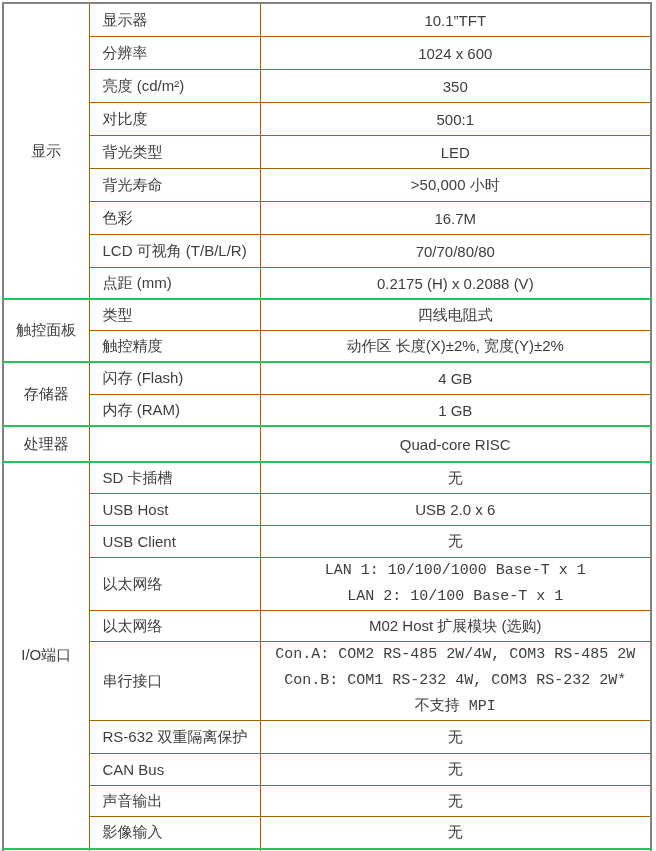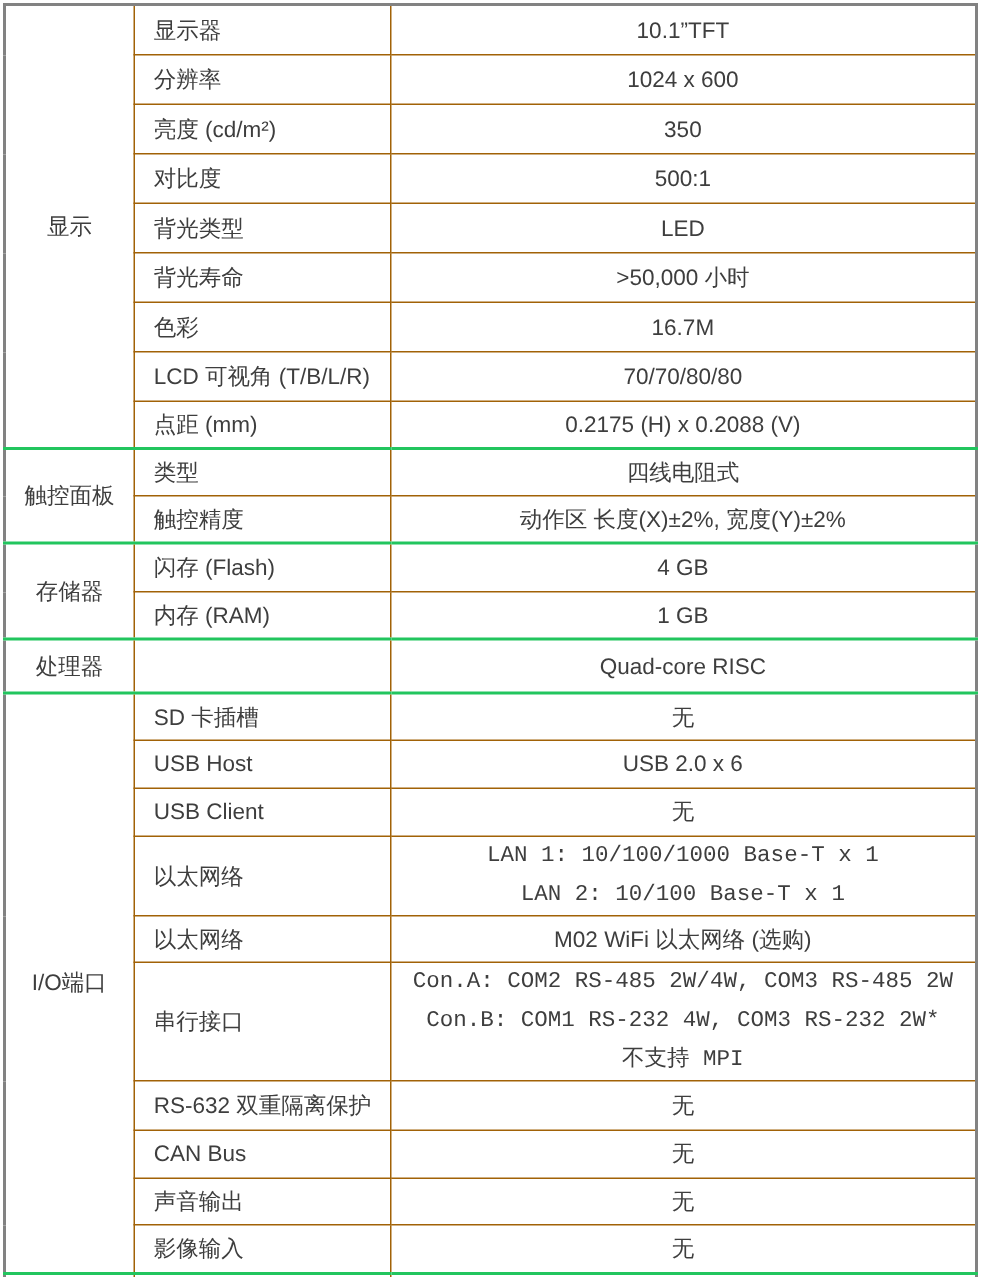--- a/index.html
+++ b/index.html
@@ -141,21 +141,21 @@
     </tr>
     <tr class="r51">
       <td class="lbl">以太网络</td>
       <td class="val">
         <div class="ln">LAN 1: 10/100/1000 Base-T x 1</div>
         <div class="ln">LAN 2: 10/100 Base-T x 1</div>
       </td>
     </tr>
     <tr class="r30">
       <td class="lbl">以太网络</td>
-      <td class="val">M02 WiFi 以太网络 (选购)</td>
+      <td class="val">M02 Host 扩展模块 (选购)</td>
     </tr>
     <tr class="r78">
       <td class="lbl">串行接口</td>
       <td class="val">
         <div class="ln">Con.A: COM2 RS-485 2W/4W, COM3 RS-485 2W</div>
         <div class="ln">Con.B: COM1 RS-232 4W, COM3 RS-232 2W*</div>
         <div class="ln">不支持 MPI</div>
       </td>
     </tr>
     <tr class="r32">

